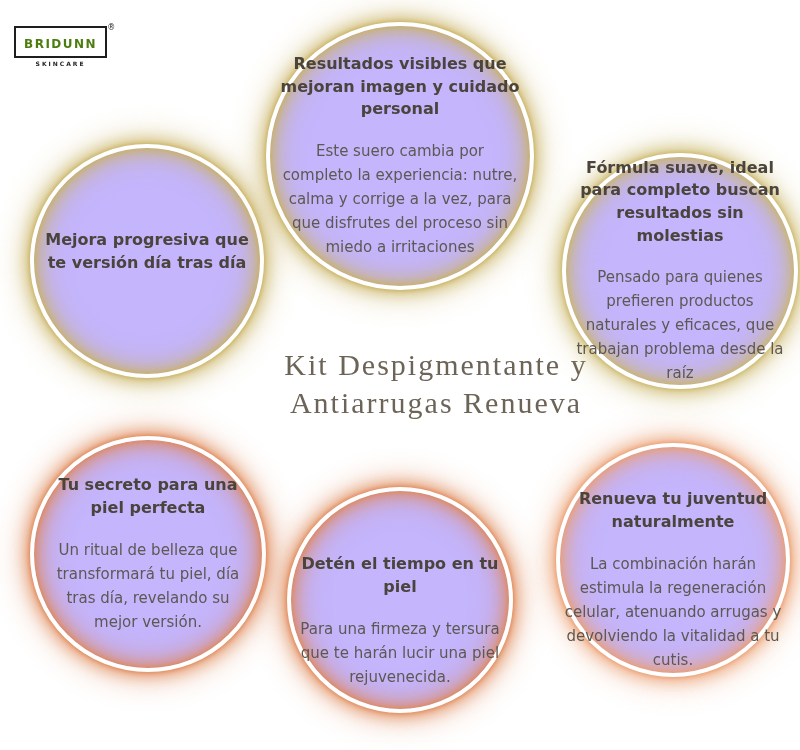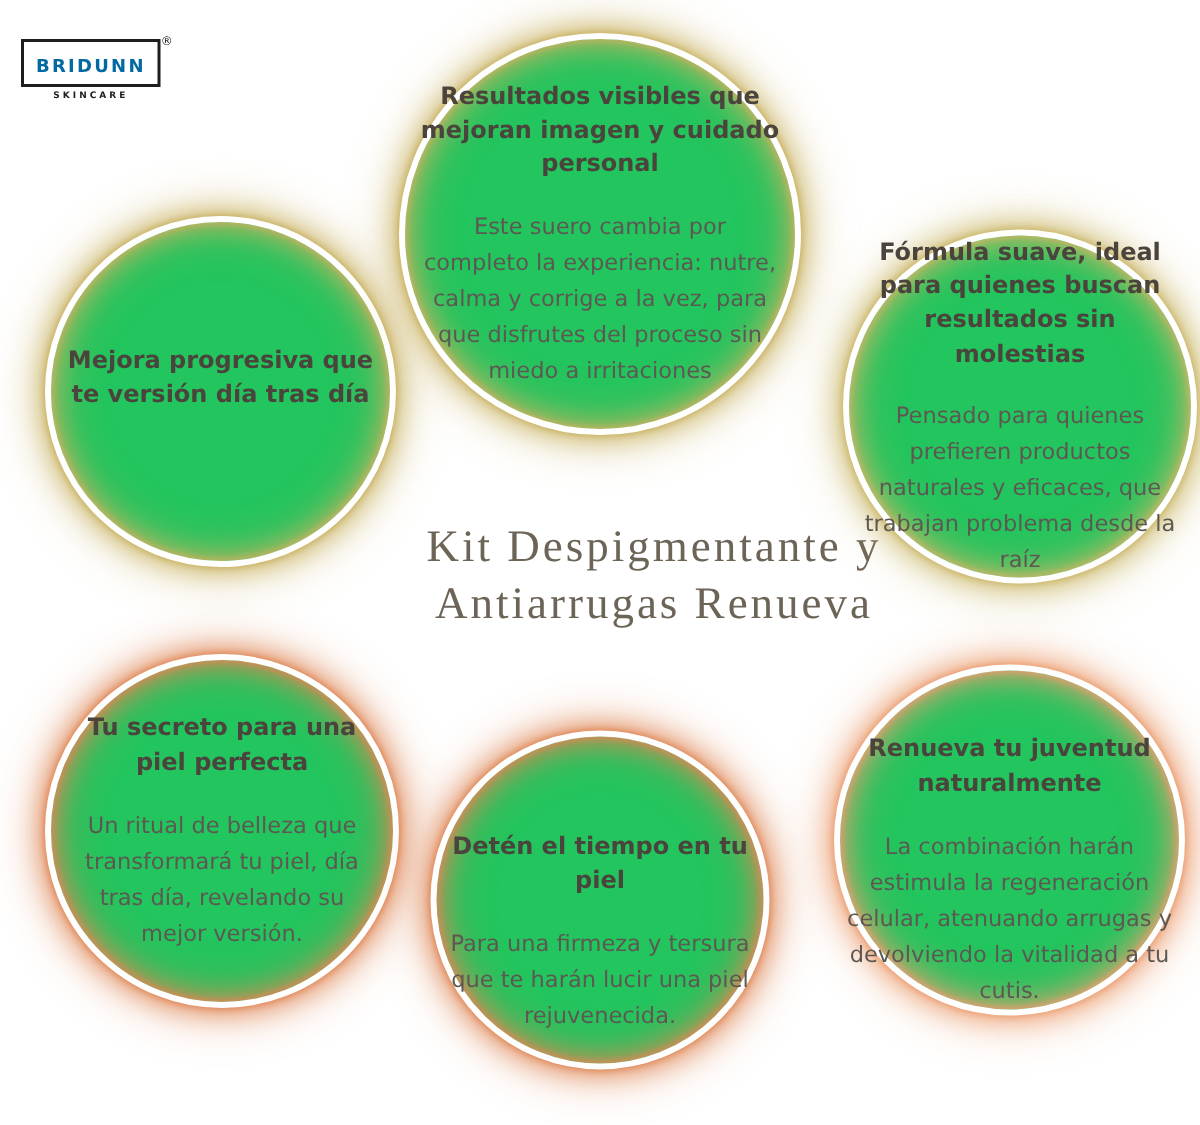--- a/index.html
+++ b/index.html
@@ -21,21 +21,21 @@
   }
   .logo-box {
     position: relative;
     display: inline-block;
     border: 2px solid #1e1e1c;
     padding: 5px 8px 4px 8px;
     background: #fff;
   }
   .logo-name {
     font-size: 12px; font-weight: bold;
-    letter-spacing: 1.5px; color: #0369a1;
+    letter-spacing: 1.5px; color: #4d7c0f;
     font-family: "DejaVu Sans", sans-serif;
     white-space: nowrap;
   }
   .logo-reg {
     position: absolute; right: -10px; top: -5px;
     font-size: 8px; color: #1e1e1c;
   }
   .logo-tagline {
     margin-top: 2px;
     text-align: center;
@@ -52,21 +52,21 @@
     font-size: 30px;
     letter-spacing: 2px;
     line-height: 1.25;
     font-weight: 500;
   }
 
   
   .feature {
     position: absolute;
     border-radius: 50%;
-    background: #22c55e;
+    background: #c4b5fd;
     border: 4px solid #ffffff;
     box-sizing: border-box;
     display: flex;
     align-items: center;
     justify-content: center;
     box-shadow:
       0 0 4px 1px var(--g1),
       0 0 14px 5px var(--g2),
       0 0 26px 13px var(--g3),
       inset 0 0 4px 1px var(--g1),
@@ -132,21 +132,21 @@
 
   <div class="feature f2" style="--g1: #c9b262; --g2: #c9b262B3; --g3: #c9b2624D;">
     <div class="content">
       <h3>Resultados visibles que mejoran imagen y cuidado personal</h3>
       <p>Este suero cambia por completo la experiencia: nutre, calma y corrige a la vez, para que disfrutes del proceso sin miedo a irritaciones</p>
     </div>
   </div>
 
   <div class="feature f3" style="--g1: #cbb668; --g2: #cbb668B3; --g3: #cbb6684D;">
     <div class="content">
-      <h3>Fórmula suave, ideal para quienes buscan resultados sin molestias</h3>
+      <h3>Fórmula suave, ideal para completo buscan resultados sin molestias</h3>
       <p>Pensado para quienes prefieren productos naturales y eficaces, que trabajan problema desde la raíz</p>
     </div>
   </div>
 
   <div class="feature f4" style="--g1: #df8857; --g2: #df8857B3; --g3: #df88574D;">
     <div class="content">
       <h3>Tu secreto para una piel perfecta</h3>
       <p>Un ritual de belleza que transformará tu piel, día tras día, revelando su mejor versión.</p>
     </div>
   </div>

